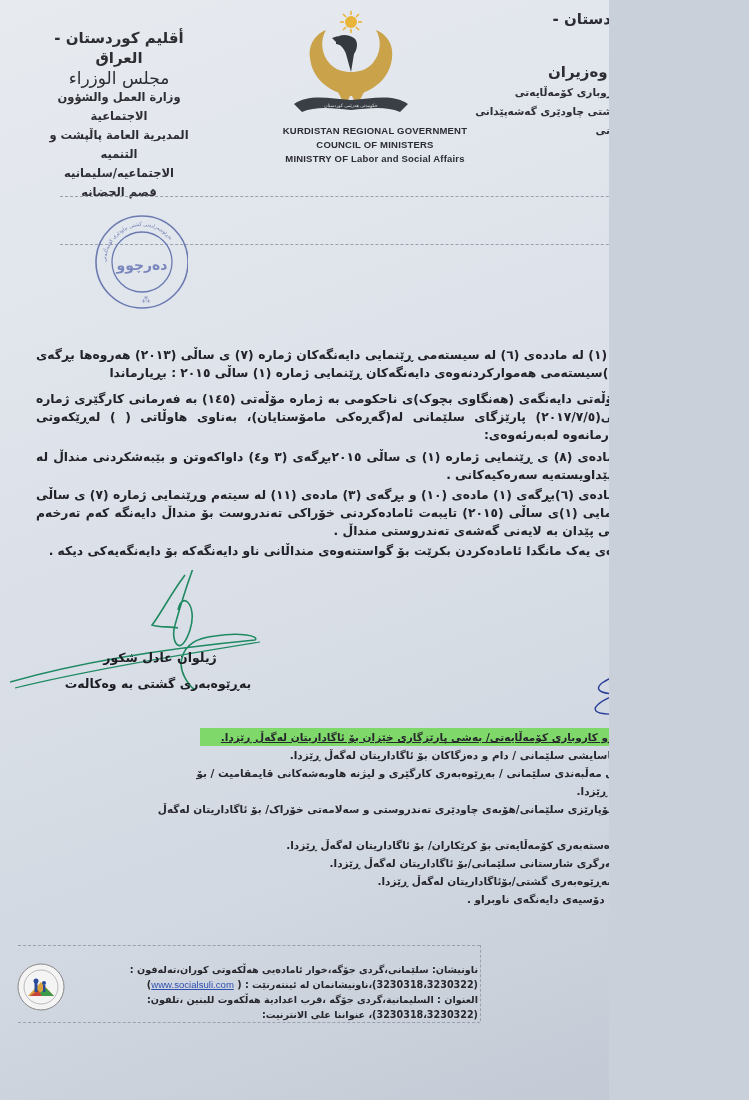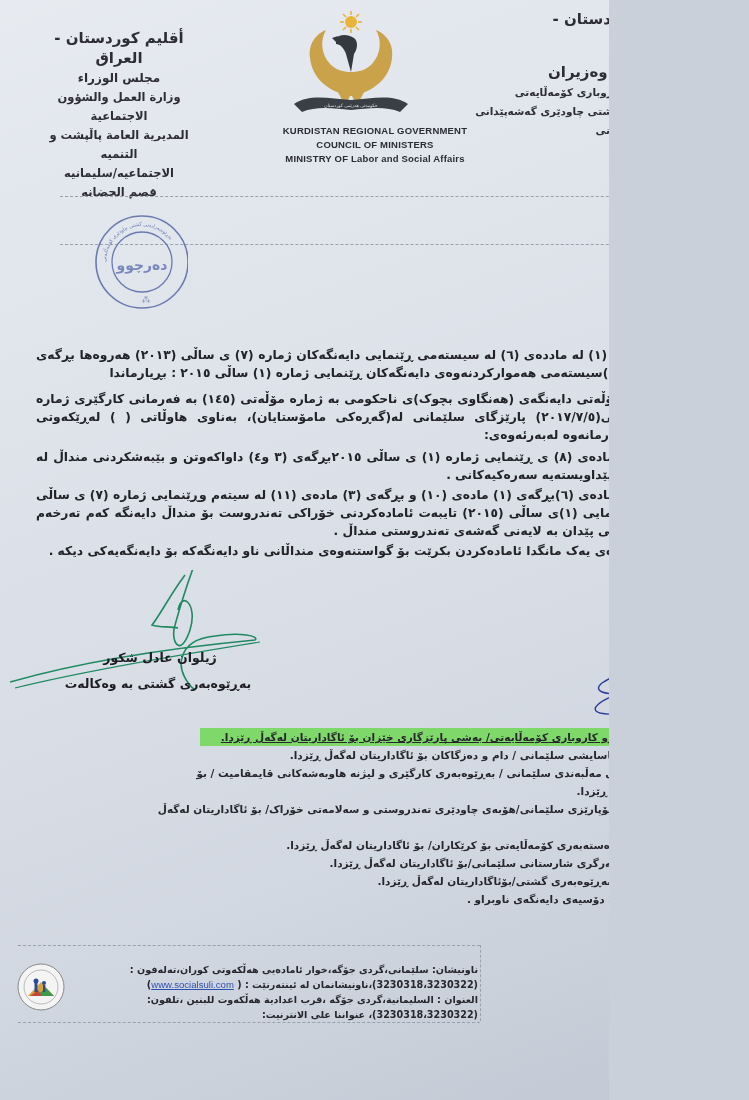--- a/index.html
+++ b/index.html
@@ -1,21 +1,21 @@
 <!DOCTYPE html>
 <html><head>
 <meta charset="utf-8">
 <style>
   html,body{margin:0;padding:0;}
   body{width:749px;height:1100px;overflow:hidden;background:#c9d0da;font-family:"DejaVu Sans","Liberation Sans",sans-serif;color:#1c1c22;}
   .page{position:relative;width:609px;height:1100px;background:linear-gradient(160deg,#e7ebf0 0%,#dde2ea 40%,#d2d8e1 75%,#c3cad5 100%);overflow:hidden;}
   .abs{position:absolute;}
   .hdr-ar{left:34px;top:28px;width:170px;text-align:center;direction:rtl;color:#2d2d33;}
   .hdr-ar .l1{font-size:15px;font-weight:bold;line-height:20px;}
-  .hdr-ar .l2{font-size:12px;font-weight:bold;line-height:20px;}
+  .hdr-ar .l2{font-size:17px;font-weight:normal;line-height:20px;}
   .hdr-ar .l3{font-size:11.5px;font-weight:bold;line-height:19px;}
   .hdr-ku{left:506px;top:8px;width:196px;text-align:right;direction:rtl;color:#2d2d33;}
   .hdr-ku .l1{font-size:15px;font-weight:bold;line-height:22px;}
   .hdr-ku .l2{font-size:15px;font-weight:bold;line-height:22px;margin-top:9px;}
   .hdr-ku .l3{font-size:10.5px;font-weight:bold;line-height:19px;white-space:nowrap;}
   .emblem{left:288px;top:8px;width:126px;height:112px;}
   .krg{left:250px;top:124px;width:250px;text-align:center;font-family:"Liberation Sans",sans-serif;font-size:9.5px;font-weight:bold;color:#2c2c33;line-height:14px;letter-spacing:0.2px;}
   .dashline{border-top:1.5px dashed #9aa1ac;height:0;}
   .refbox{left:577px;top:196px;width:165px;height:47px;border-right:1.5px dashed #9aa1ac;}
   .ref-row{direction:rtl;font-size:10px;color:#333;display:flex;align-items:center;gap:6px;height:20px;}

